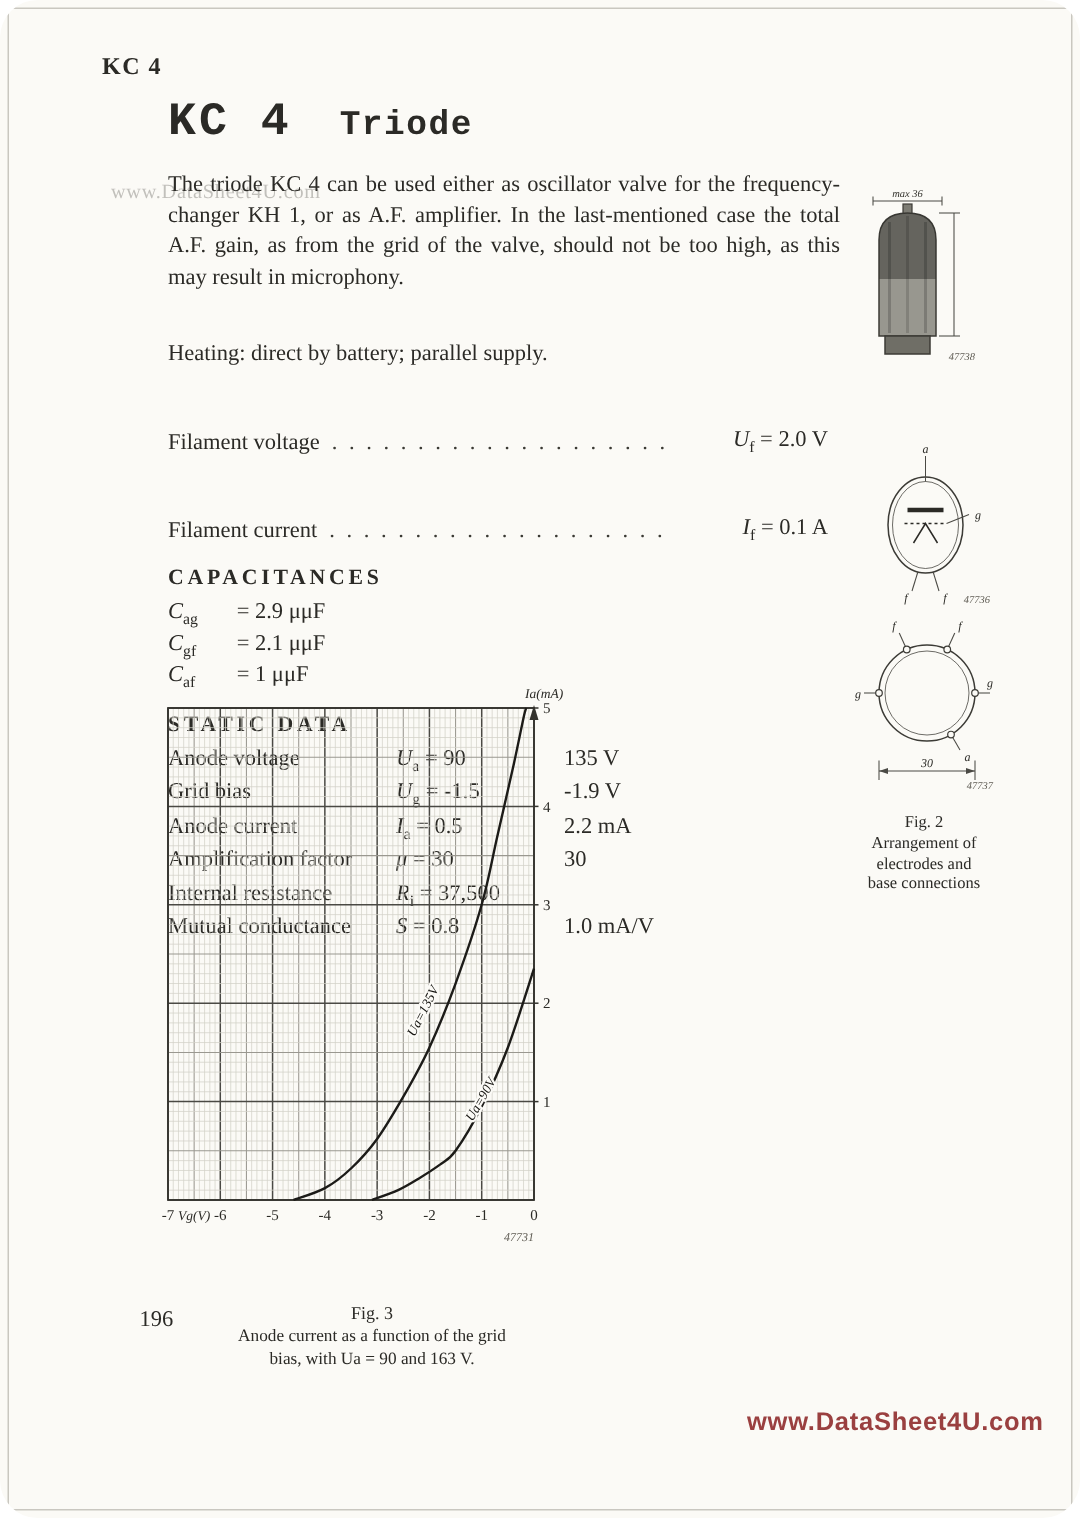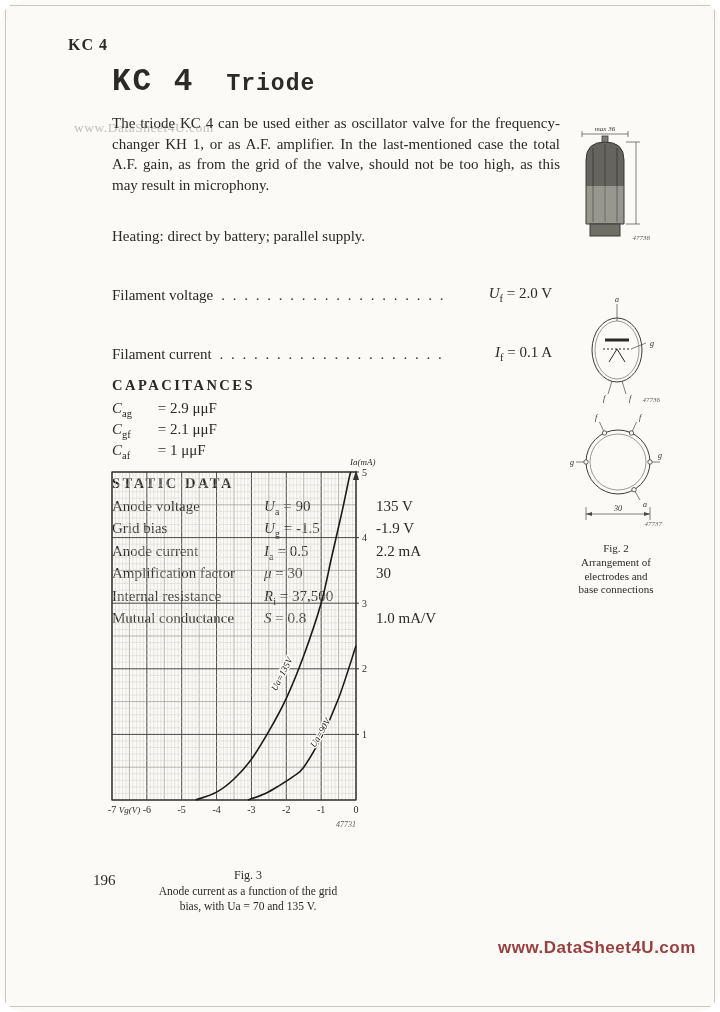--- a/index.html
+++ b/index.html
@@ -283,21 +283,21 @@
       <text x="252" y="13" text-anchor="start" font-size="9" font-style="italic" fill="#2b2a26">Ia(mA)</text>
       <text x="258" y="375" text-anchor="end" font-size="8" font-style="italic" fill="#605d55">47731</text>
       <path d="M97.65714285714287 348 C101.1 346.7, 112.2 343.6, 118.6 340.1 C125.0 336.6, 130.2 332.5, 136.0 327.0 C141.8 321.5, 147.6 315.3, 153.4 307.3 C159.2 299.3, 165.0 289.3, 170.9 279.1 C176.7 269.0, 182.5 258.9, 188.3 246.3 C194.1 233.7, 199.9 219.5, 205.7 203.7 C211.5 187.8, 218.5 167.6, 223.1 151.2 C227.8 134.8, 230.1 120.6, 233.6 105.3 C237.1 90.0, 241.2 72.5, 244.1 59.4 C247.0 46.2, 249.6 33.1, 251.0 26.6 C252.5 20.0, 252.5 21.1, 252.8 20.0" fill="none" stroke="#1c1b18" stroke-width="1.6"></path>
       <text transform="translate(186.5,223.4) rotate(-63)" text-anchor="middle" font-size="9" font-style="italic" fill="#14130f" style="paint-order:stroke;stroke:#fbfaf6;stroke-width:3;">Ua=135V</text>
       <path d="M149.94285714285715 348 C152.8 346.9, 162.1 343.8, 167.4 341.4 C172.6 339.0, 176.7 336.4, 181.3 333.6 C186.0 330.7, 191.2 327.4, 195.3 324.4 C199.3 321.3, 201.1 321.7, 205.7 315.2 C210.4 308.7, 217.3 297.2, 223.1 285.7 C229.0 274.2, 234.8 261.6, 240.6 246.3 C246.4 231.0, 255.1 202.6, 258.0 193.8" fill="none" stroke="#1c1b18" stroke-width="1.6"></path>
       <text transform="translate(224.9,282.4) rotate(-60)" text-anchor="middle" font-size="9" font-style="italic" fill="#14130f" style="paint-order:stroke;stroke:#fbfaf6;stroke-width:3;">Ua=90V</text>
     </svg>
   <div class="fig3-caption">
     <div class="fl1">Fig. 3</div>
     <div>Anode current as a function of the grid</div>
-    <div>bias, with Ua = 70 and 135 V.</div>
+    <div>bias, with Ua = 90 and 163 V.</div>
   </div>
 
   <svg class="fig1" width="86" height="118" viewBox="0 0 86 118">
     <text x="39" y="7" text-anchor="middle" class="dimtxt">max 36</text>
     <line x1="16" y1="10" x2="62" y2="10" class="thin"></line>
     <line x1="16" y1="7" x2="16" y2="13" class="thin"></line>
     <line x1="62" y1="7" x2="62" y2="13" class="thin"></line>
     <rect x="36" y="12" width="6" height="7" fill="#7d7c74" stroke="#3c3b36" stroke-width="0.8"></rect>
     <path d="M20,100 L20,36 Q20,18 39,18 Q58,18 58,36 L58,100 Z" fill="#98978f" stroke="#3c3b36" stroke-width="1"></path>
     <path d="M20,62 L20,36 Q20,18 39,18 Q58,18 58,36 L58,62 Z" fill="rgba(50,50,46,0.5)"></path>

